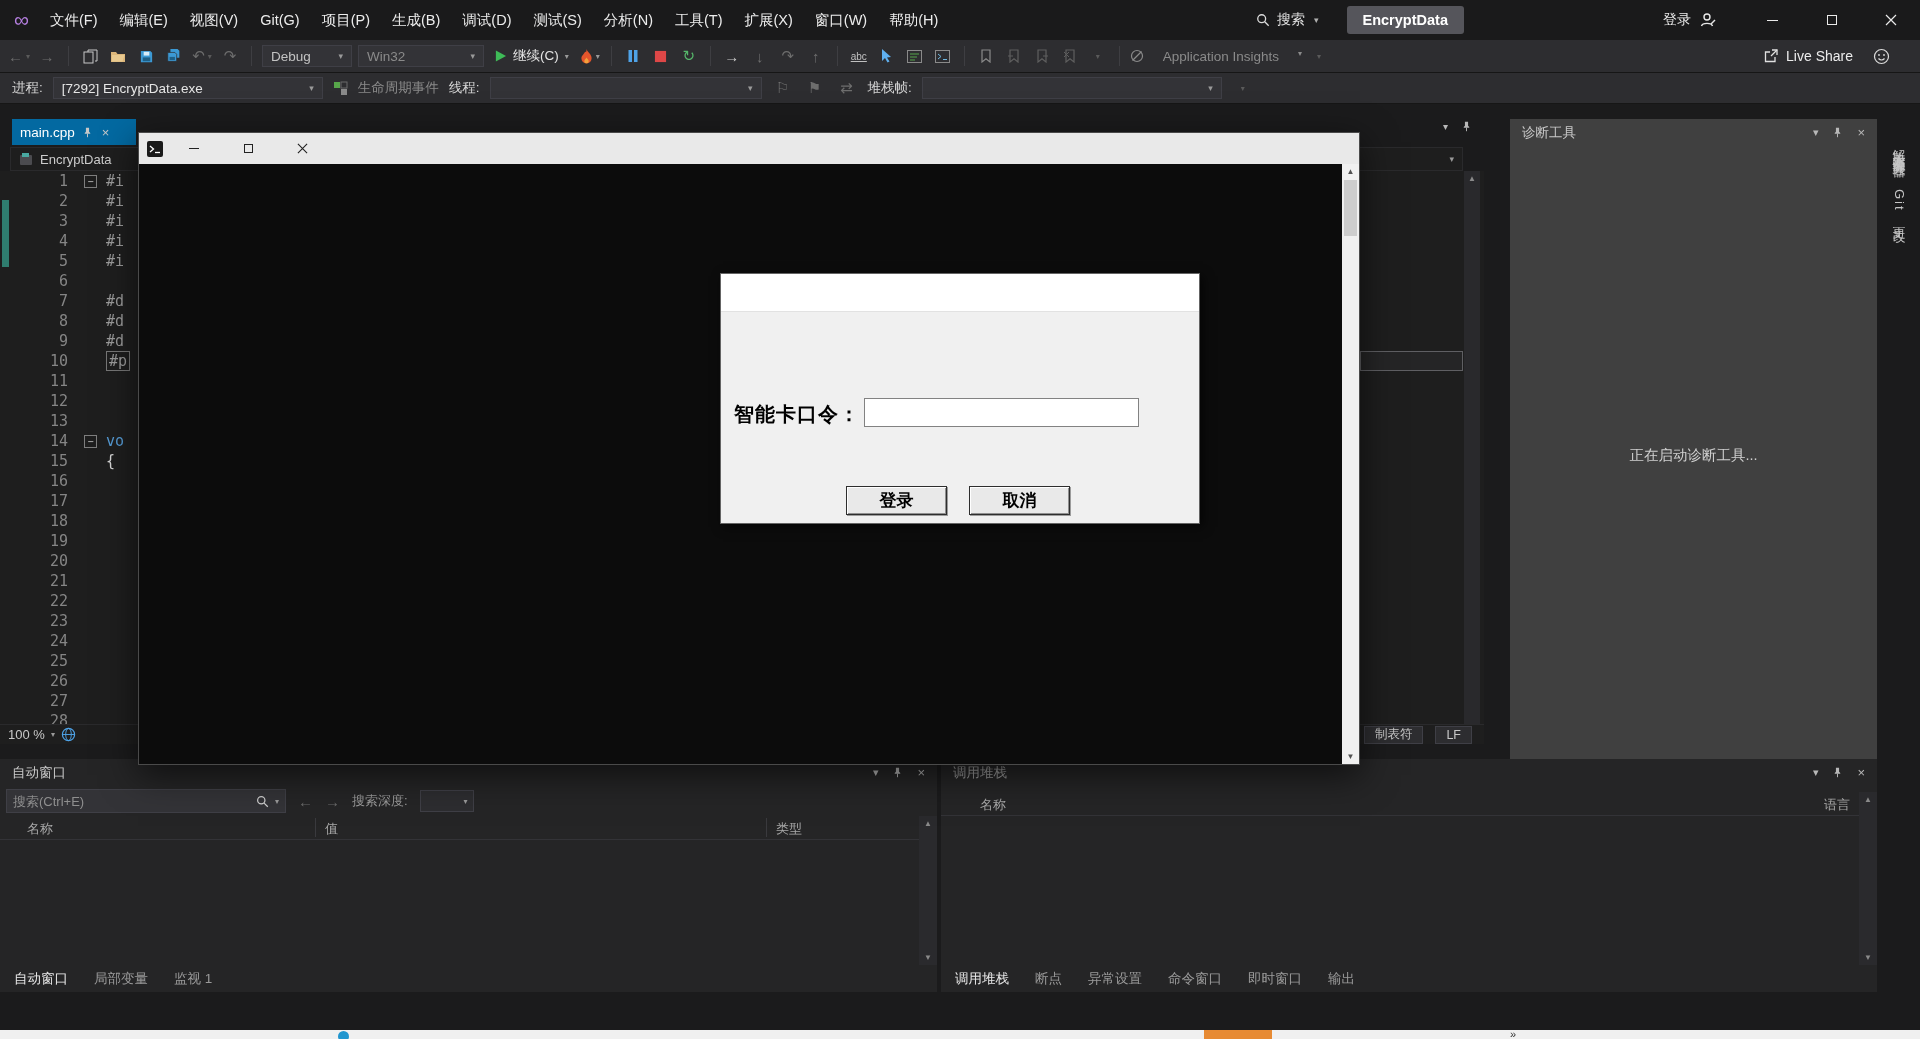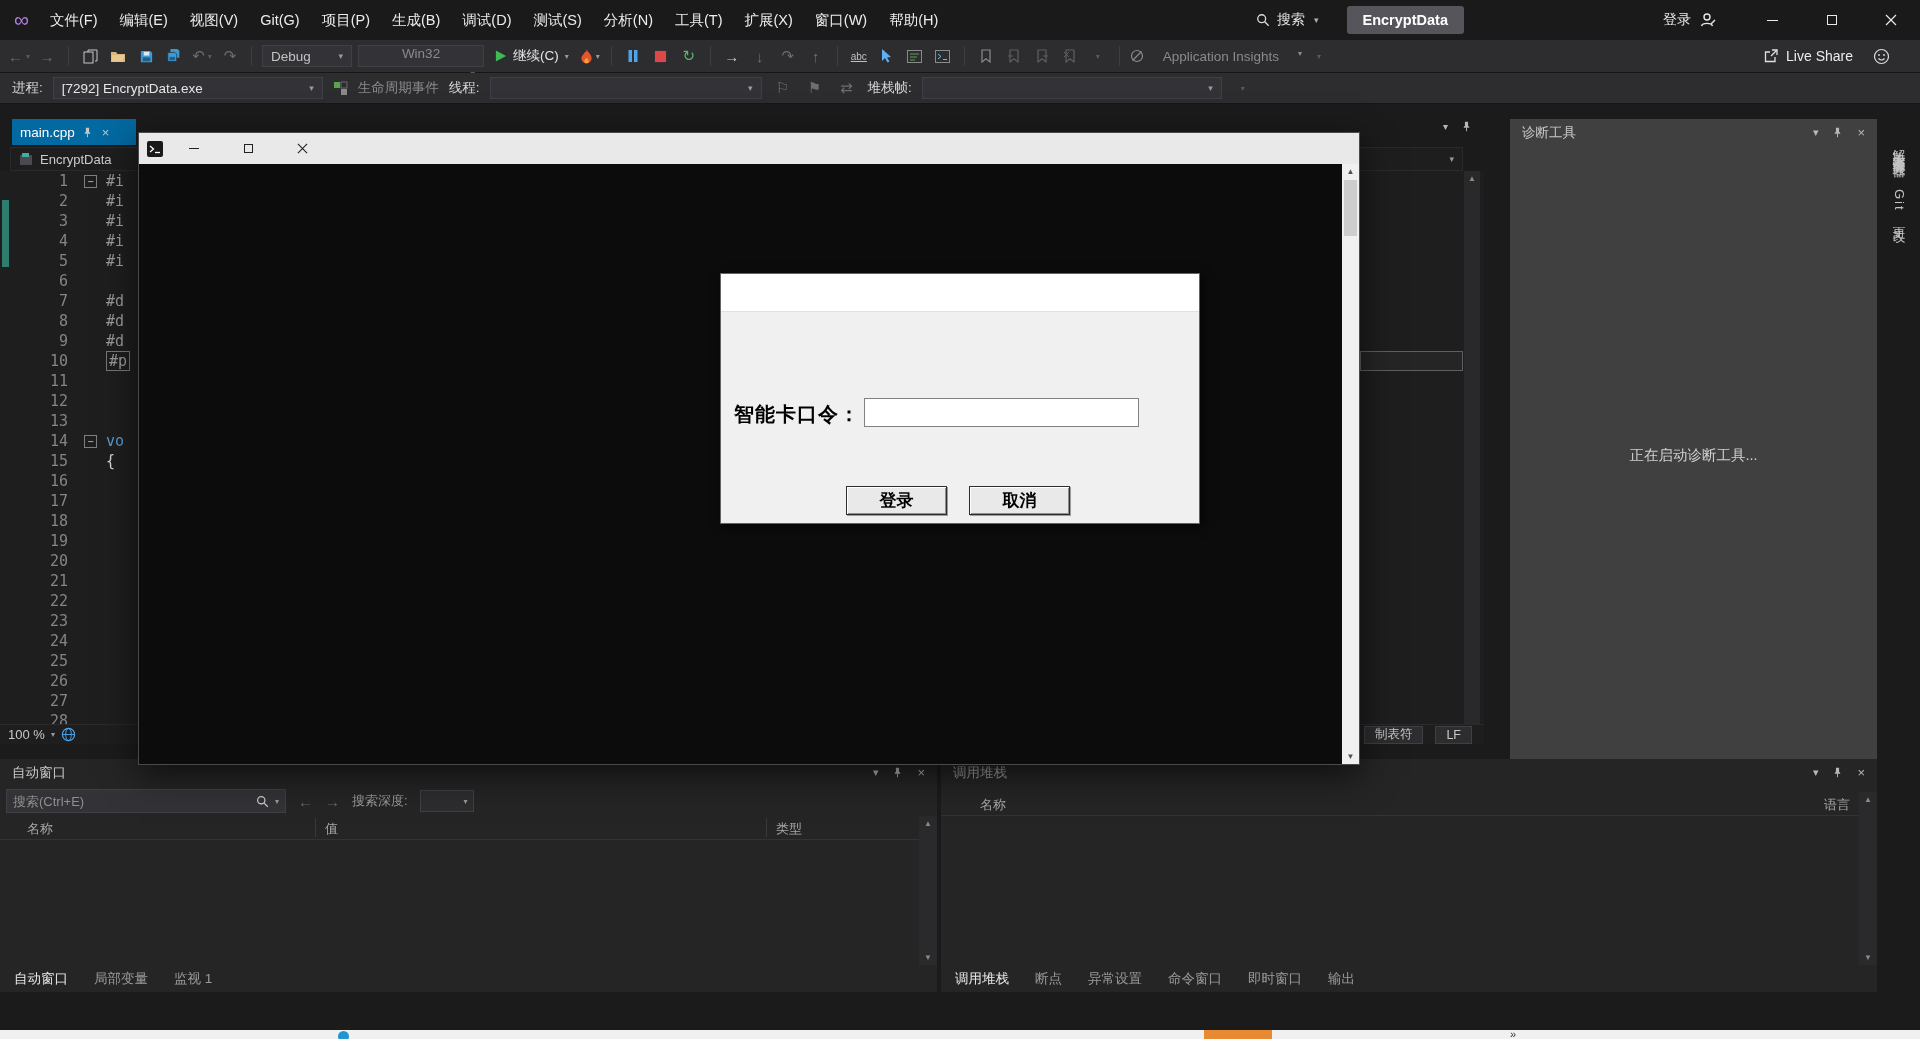--- a/index.html
+++ b/index.html
@@ -37,21 +37,21 @@
     padding:0 12px; gap:10px; font-size:13.5px; color:#d6d6d6; }
   .tbtn { min-width:22px; height:26px; display:flex; align-items:center; justify-content:center;
     gap:3px; color:#c8c8c8; font-size:15px; }
   .tbtn .dd { font-size:8px; color:#9a9a9a; }
   .dim { color:#6d6d6d !important; }
   .dim .dd { color:#5a5a5a; }
   .tsep { width:1px; height:20px; background:#3e3e42; margin:0 4px; }
   .combo { height:22px; background:#333337; border:1px solid #3f3f46; display:flex;
     align-items:center; padding:0 8px; gap:8px; color:#c3c3c3; font-size:13.5px; }
   .combo .dd { margin-left:auto; font-size:9px; color:#9a9a9a; }
-  .combo.disabled { color:#8a8a8a;flex-direction:column; }
+  .combo.disabled { color:#8a8a8a; }
   .continue-btn { display:flex; align-items:center; gap:6px; padding:0 4px; color:#e4e4e4; font-size:13.5px; }
   .label-dim { color:#8a8a8a; }
   .toolbar-right { margin-left:auto; display:flex; align-items:center; gap:20px; padding-right:22px; }
   .liveshare { display:flex; align-items:center; gap:7px; color:#ececec; font-size:14px; white-space:nowrap; }
   .appinsights { display:flex; gap:19px; color:#8a8a8a; font-size:13.5px; white-space:nowrap; }
   .text-icon { font-size:10px; color:#c0c0c0; text-decoration:underline; }
 
   
   .doc-tab { position:absolute; left:12px; top:119px; width:124px; height:26px; background:#0369a1;
     display:flex; align-items:center; gap:7px; padding:0 8px; font-size:13.5px; color:#ffffff; }

